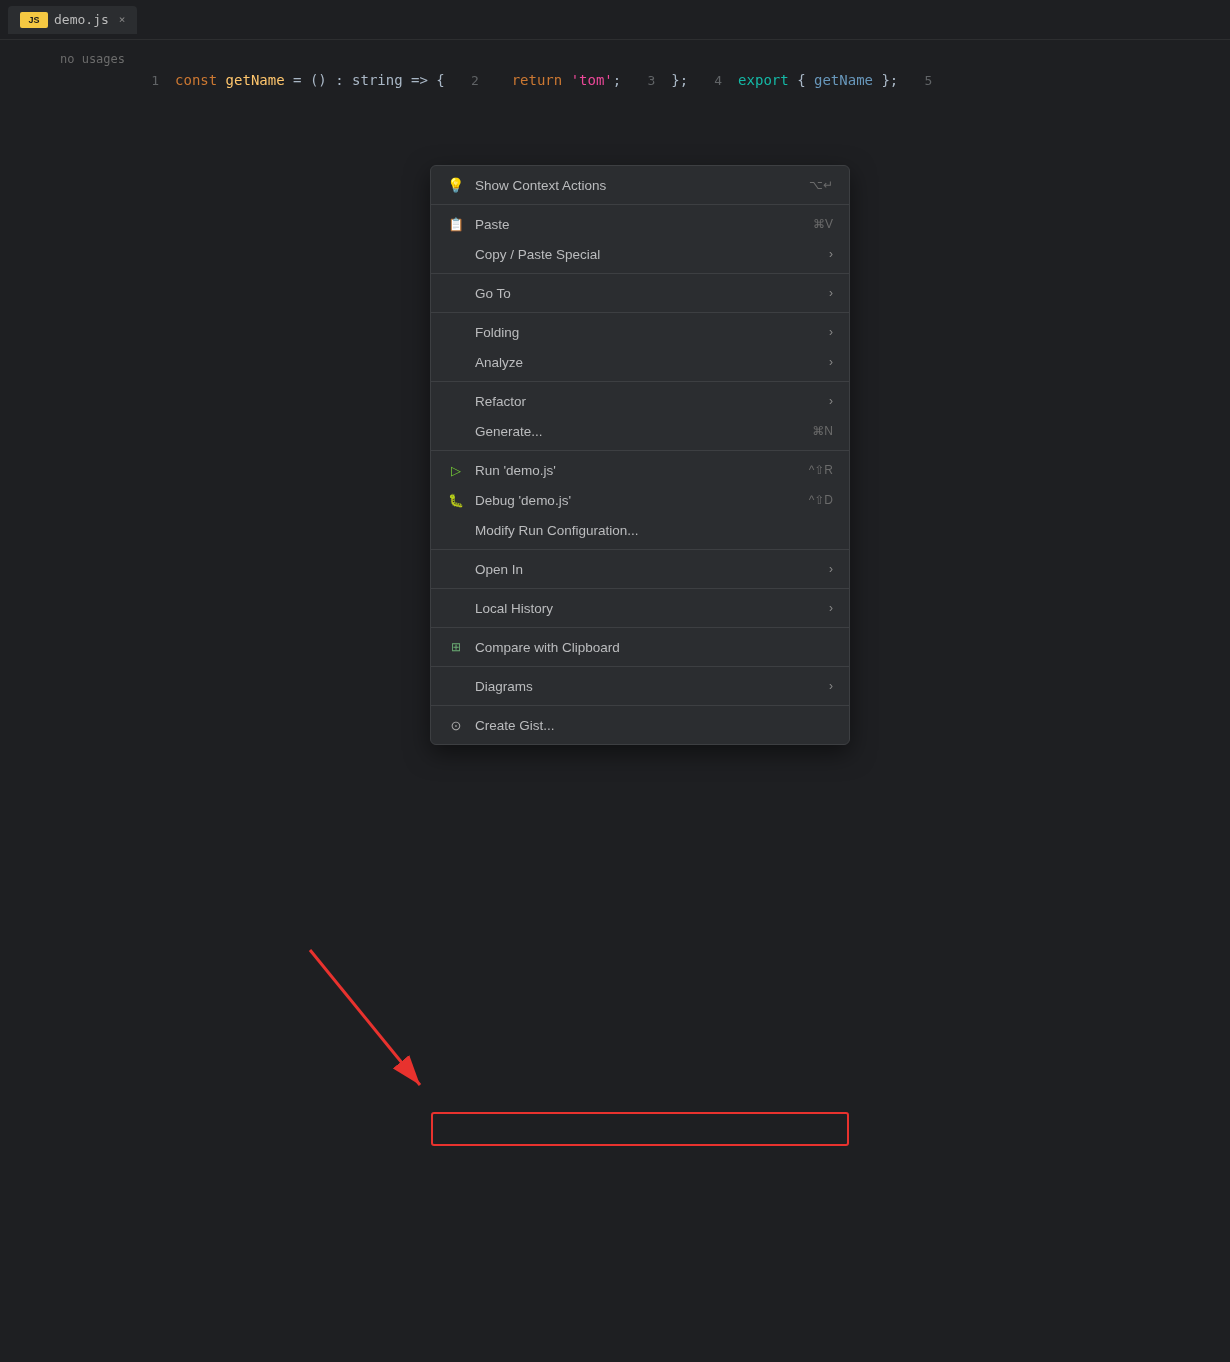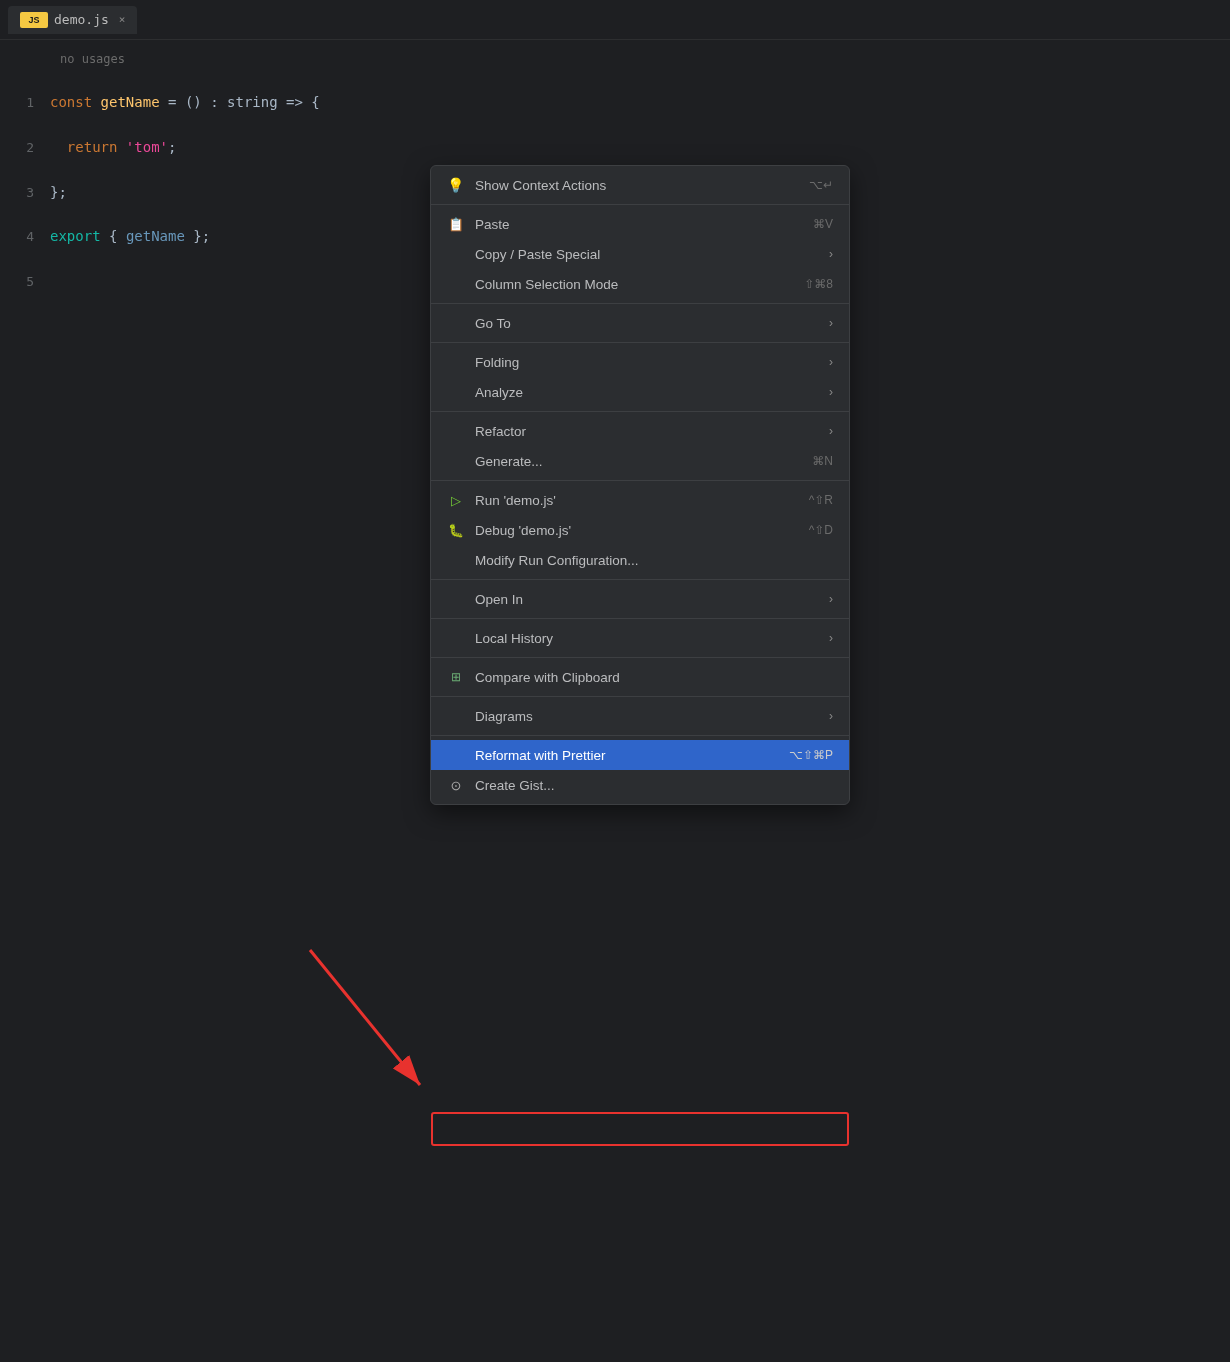--- a/index.html
+++ b/index.html
@@ -51,21 +51,21 @@
 
     .tab-close {
       font-size: 11px;
       color: #888;
       margin-left: 4px;
     }
 
     
     .editor-area {
       display: flex;
-      flex-direction: column;
+      flex-direction: row;
       padding: 8px 0;
       position: relative;
     }
 
     .no-usages {
       color: #6b6b6b;
       font-size: 12px;
       padding: 4px 0 4px 60px;
     }
 
@@ -265,27 +265,20 @@
   </div>
 
   <div class="menu-item">
     <div class="menu-item-left">
       <span class="menu-icon"></span>
       <span>Copy / Paste Special</span>
     </div>
     <span class="chevron">›</span>
   </div>
 
-  <div class="menu-item">
-    <div class="menu-item-left">
-      <span class="menu-icon"></span>
-      <span>Column Selection Mode</span>
-    </div>
-    <span class="shortcut">⇧⌘8</span>
-  </div>
 
   <div class="menu-separator"></div>
 
   <div class="menu-item">
     <div class="menu-item-left">
       <span class="menu-icon"></span>
       <span>Go To</span>
     </div>
     <span class="chevron">›</span>
   </div>
@@ -385,27 +378,20 @@
   <div class="menu-item">
     <div class="menu-item-left">
       <span class="menu-icon"></span>
       <span>Diagrams</span>
     </div>
     <span class="chevron">›</span>
   </div>
 
   <div class="menu-separator"></div>
 
-  <div class="menu-item highlighted">
-    <div class="menu-item-left">
-      <span class="menu-icon"></span>
-      <span>Reformat with Prettier</span>
-    </div>
-    <span class="shortcut">⌥⇧⌘P</span>
-  </div>
 
   <div class="menu-item">
     <div class="menu-item-left">
       <span class="menu-icon gist-icon" style="color:#aaa;">⊙</span>
       <span>Create Gist...</span>
     </div>
   </div>
 
 </div>
 

